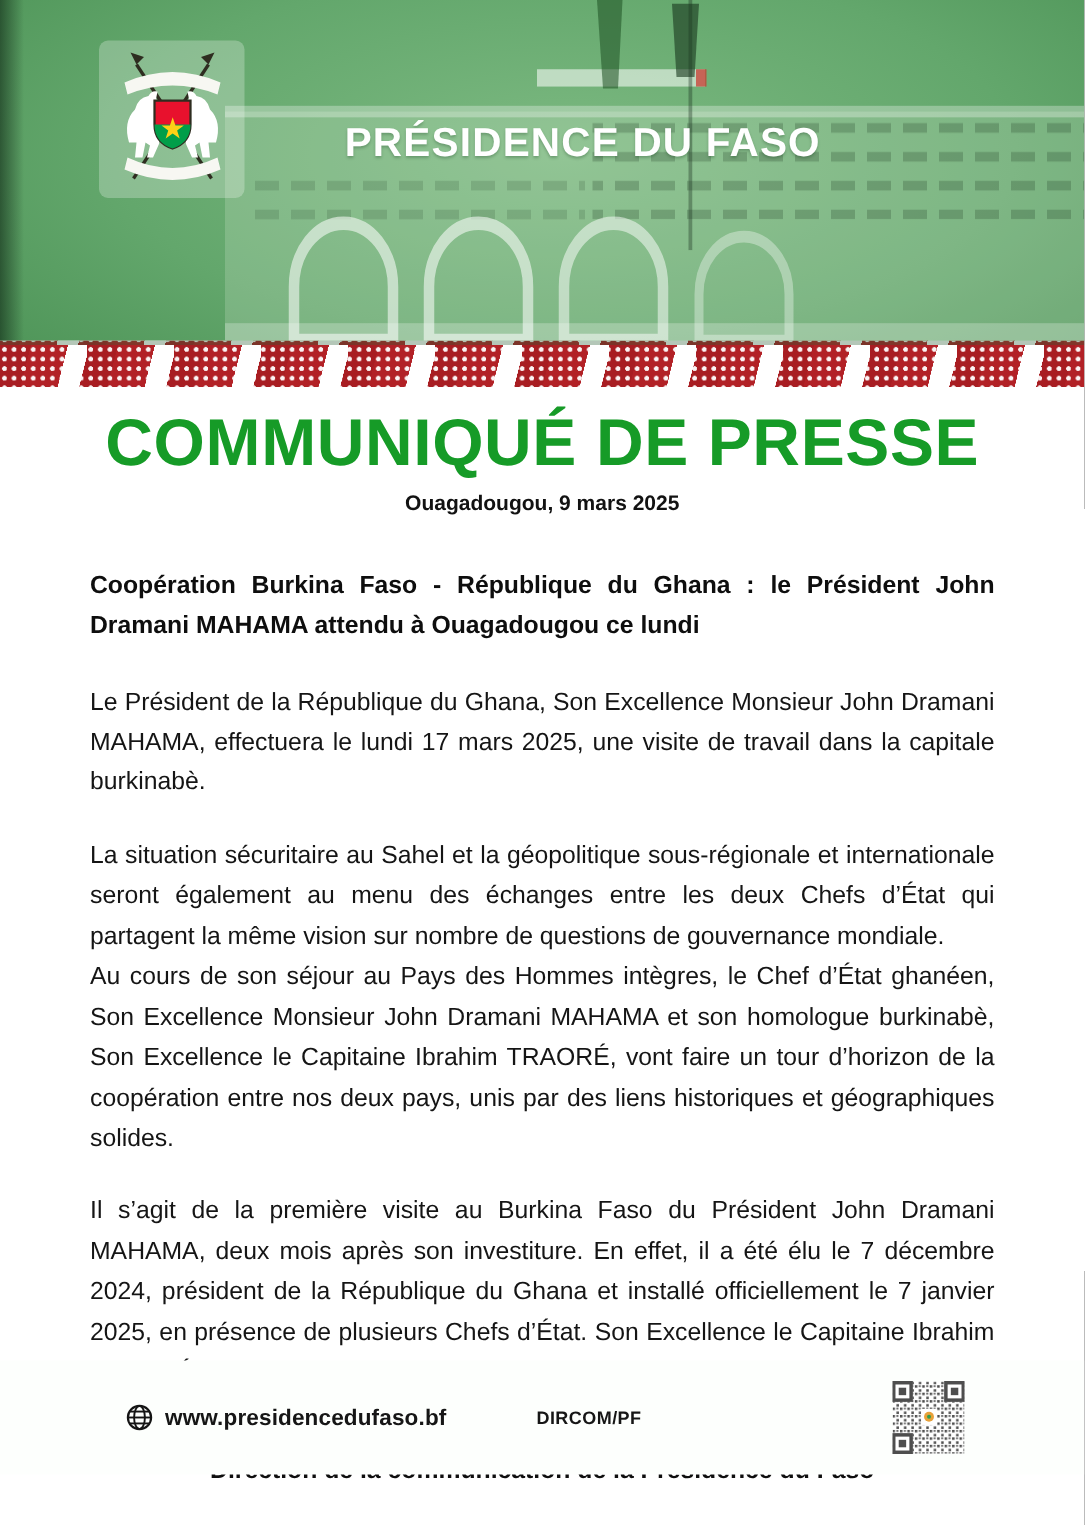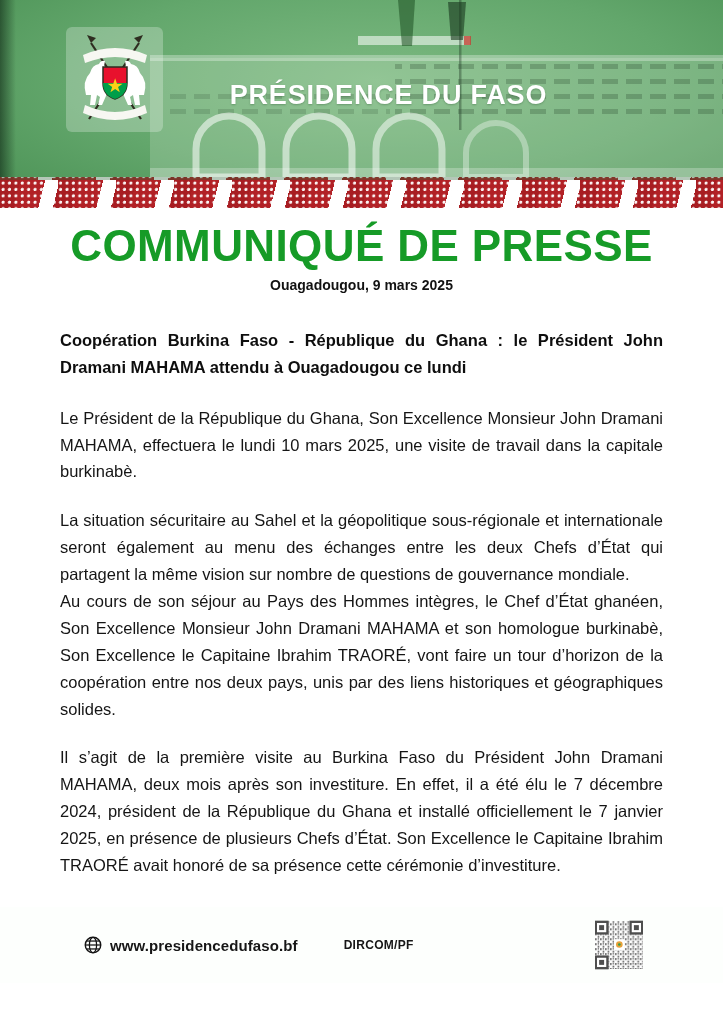--- a/index.html
+++ b/index.html
@@ -4,21 +4,21 @@
 <style>
   * { margin:0; padding:0; box-sizing:border-box; }
   html,body { background:#888; }
   body { display:flex; justify-content:center; font-family:"Liberation Sans","DejaVu Sans",sans-serif; }
   .page{
     position:relative; width:723px; height:1024px; background:#ffffff; overflow:hidden;
   }
 
   
   .hero{
-    position:relative; height:177px; overflow:hidden;
+    position:relative; height:227px; overflow:hidden;
     background:
       linear-gradient(90deg, rgba(8,28,14,.55) 0px, rgba(8,28,14,0) 16px),
       radial-gradient(130% 170% at 52% 45%, #7cb981 0%, #63a76c 32%, #478e51 60%, #326f3d 83%, #285f33 100%);
   }
   .hero svg.palace{ position:absolute; inset:0; width:100%; height:100%; }
   .hero-title{
     position:absolute; left:0; right:0; top:80px; text-align:center; padding-left:54px;
     color:#ffffff; font-weight:700; font-size:27px; letter-spacing:.8px;
     text-shadow:0 1px 2px rgba(0,40,10,.25); font-family:"Liberation Sans",sans-serif;
   }
@@ -65,21 +65,21 @@
   .site{ display:flex; align-items:center; gap:8px; cursor:pointer; }
   .site-url{ font-weight:700; font-size:15px; color:#161616; letter-spacing:.1px; }
   .follow{ display:flex; align-items:center; gap:7px; margin-left:54px; }
   .follow-label{ font-weight:700; font-size:11px; letter-spacing:.4px; color:#161616; }
   .ic{ width:19px; height:19px; border-radius:50%; display:flex; align-items:center; justify-content:center;
        color:#fff; font-weight:700; font-size:12px; cursor:pointer; }
   .ic-fb{ background:#1877f2; font-size:13px; }
   .ic-yt{ width:24px; height:17px; border-radius:5px; background:#f61c0d; }
   .ic-yt .tri{ width:0; height:0; border-left:7px solid #fff; border-top:4.5px solid transparent; border-bottom:4.5px solid transparent; margin-left:2px;}
   .ic-x{ background:#000; font-size:11px; }
-  .handle{ margin-left:46px; font-weight:700; font-size:12px; letter-spacing:.3px; color:#161616; }
+  .handle{ margin-left:60px; font-weight:700; font-size:12px; letter-spacing:.3px; color:#161616; }
   .qr{ margin-left:auto; width:48px; height:54px; display:flex; align-items:center; }
 </style>
 </head>
 <body>
 
 <div class="page">
 
   <header class="hero">
     <svg class="palace" viewBox="0 0 723 177" preserveAspectRatio="none">
       <defs>
@@ -135,21 +135,21 @@
   </header>
 
   <div class="pattern-strip"></div>
 
   <main>
     <h1 class="release-title">COMMUNIQUÉ DE PRESSE</h1>
     <div class="dateline">Ouagadougou, 9 mars 2025</div>
 
     <h2 class="headline">Coopération Burkina Faso - République du Ghana : le Président John Dramani MAHAMA attendu à Ouagadougou ce lundi</h2>
 
-    <p class="p gap-lg">Le Président de la République du Ghana, Son Excellence Monsieur John Dramani MAHAMA, effectuera le lundi 10 mars 2025, une visite de travail dans la capitale burkinabè.</p>
+    <p class="p gap-lg">Le Président de la République du Ghana, Son Excellence Monsieur John Dramani MAHAMA, effectuera le lundi 17 mars 2025, une visite de travail dans la capitale burkinabè.</p>
     <p class="p gap-md">La situation sécuritaire au Sahel et la géopolitique sous-régionale et internationale seront également au menu des échanges entre les deux Chefs d’État qui partagent la même vision sur nombre de questions de gouvernance mondiale.</p>
     <p class="p">Au cours de son séjour au Pays des Hommes intègres, le Chef d’État ghanéen, Son Excellence Monsieur John Dramani MAHAMA et son homologue burkinabè, Son Excellence le Capitaine Ibrahim TRAORÉ, vont faire un tour d’horizon de la coopération entre nos deux pays, unis par des liens historiques et géographiques solides.</p>
     <p class="p gap-md">Il s’agit de la première visite au Burkina Faso du Président John Dramani MAHAMA, deux mois après son investiture. En effet, il a été élu le 7 décembre 2024, président de la République du Ghana et installé officiellement le 7 janvier 2025, en présence de plusieurs Chefs d’État. Son Excellence le Capitaine Ibrahim TRAORÉ avait honoré de sa présence cette cérémonie d’investiture.</p>
 
     <div class="signature">Direction de la communication de la Présidence du Faso</div>
   </main>
 
   <div class="rule"></div>
 
   <footer class="footer-row">

